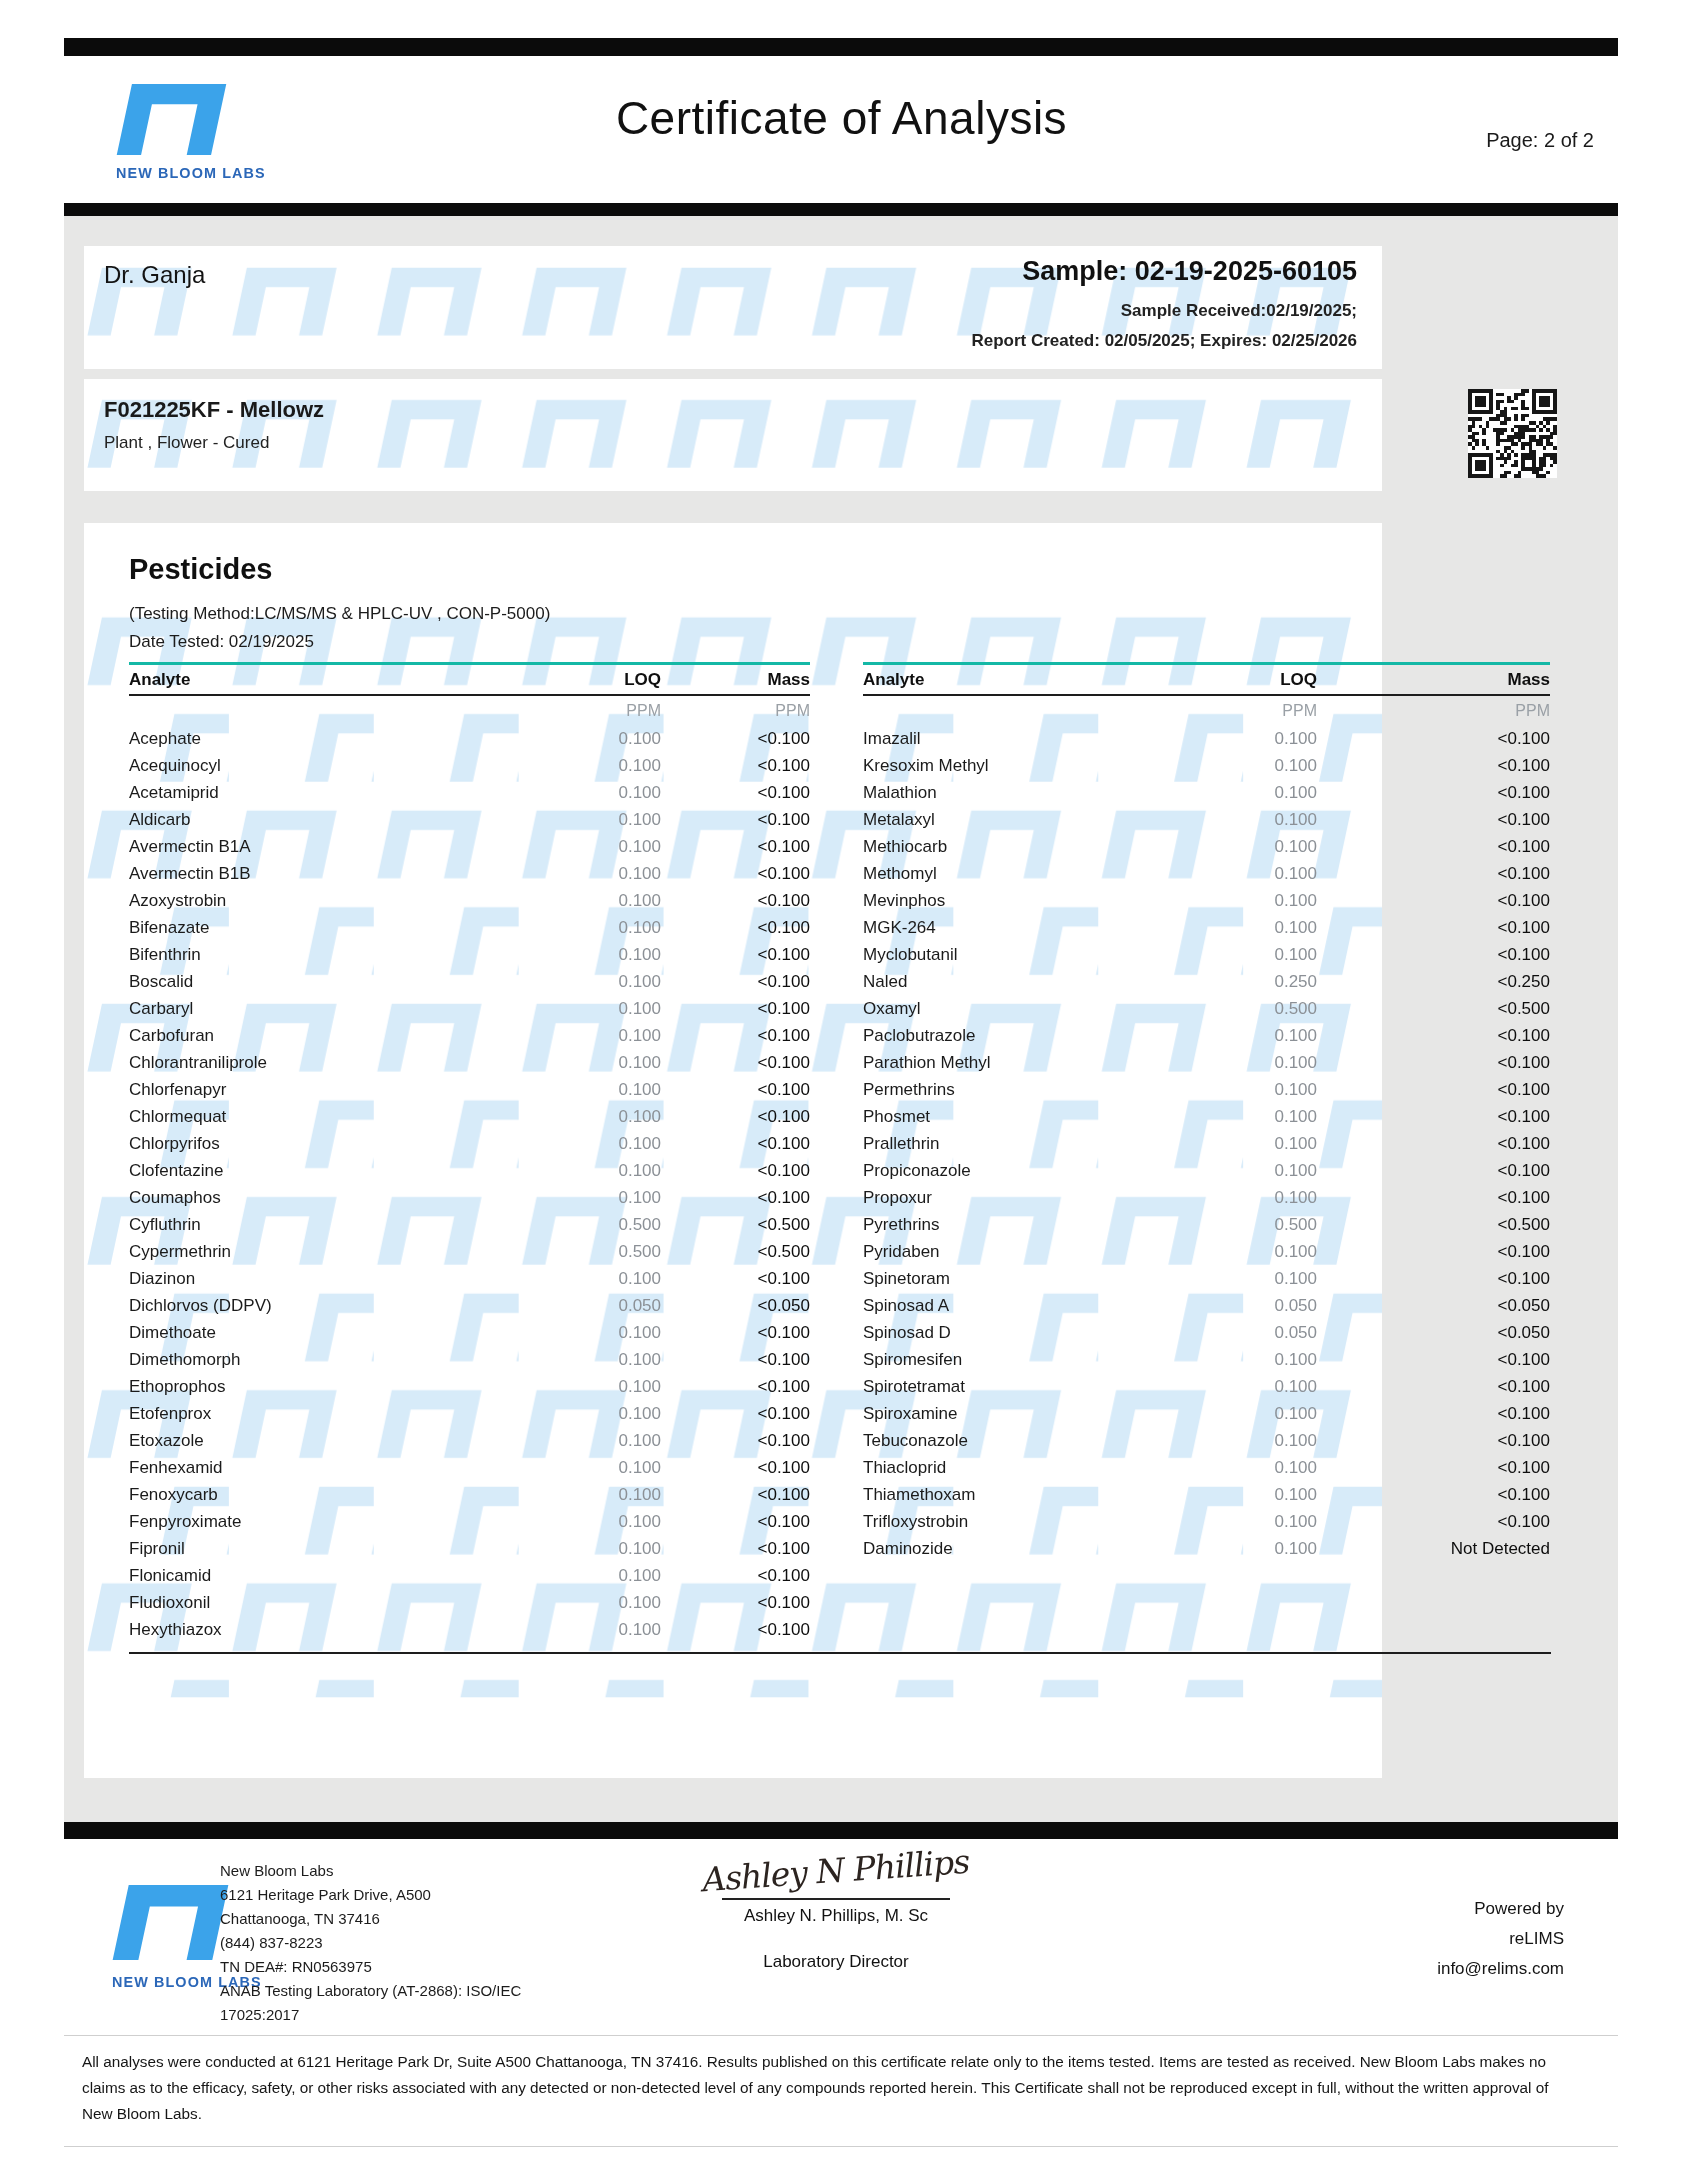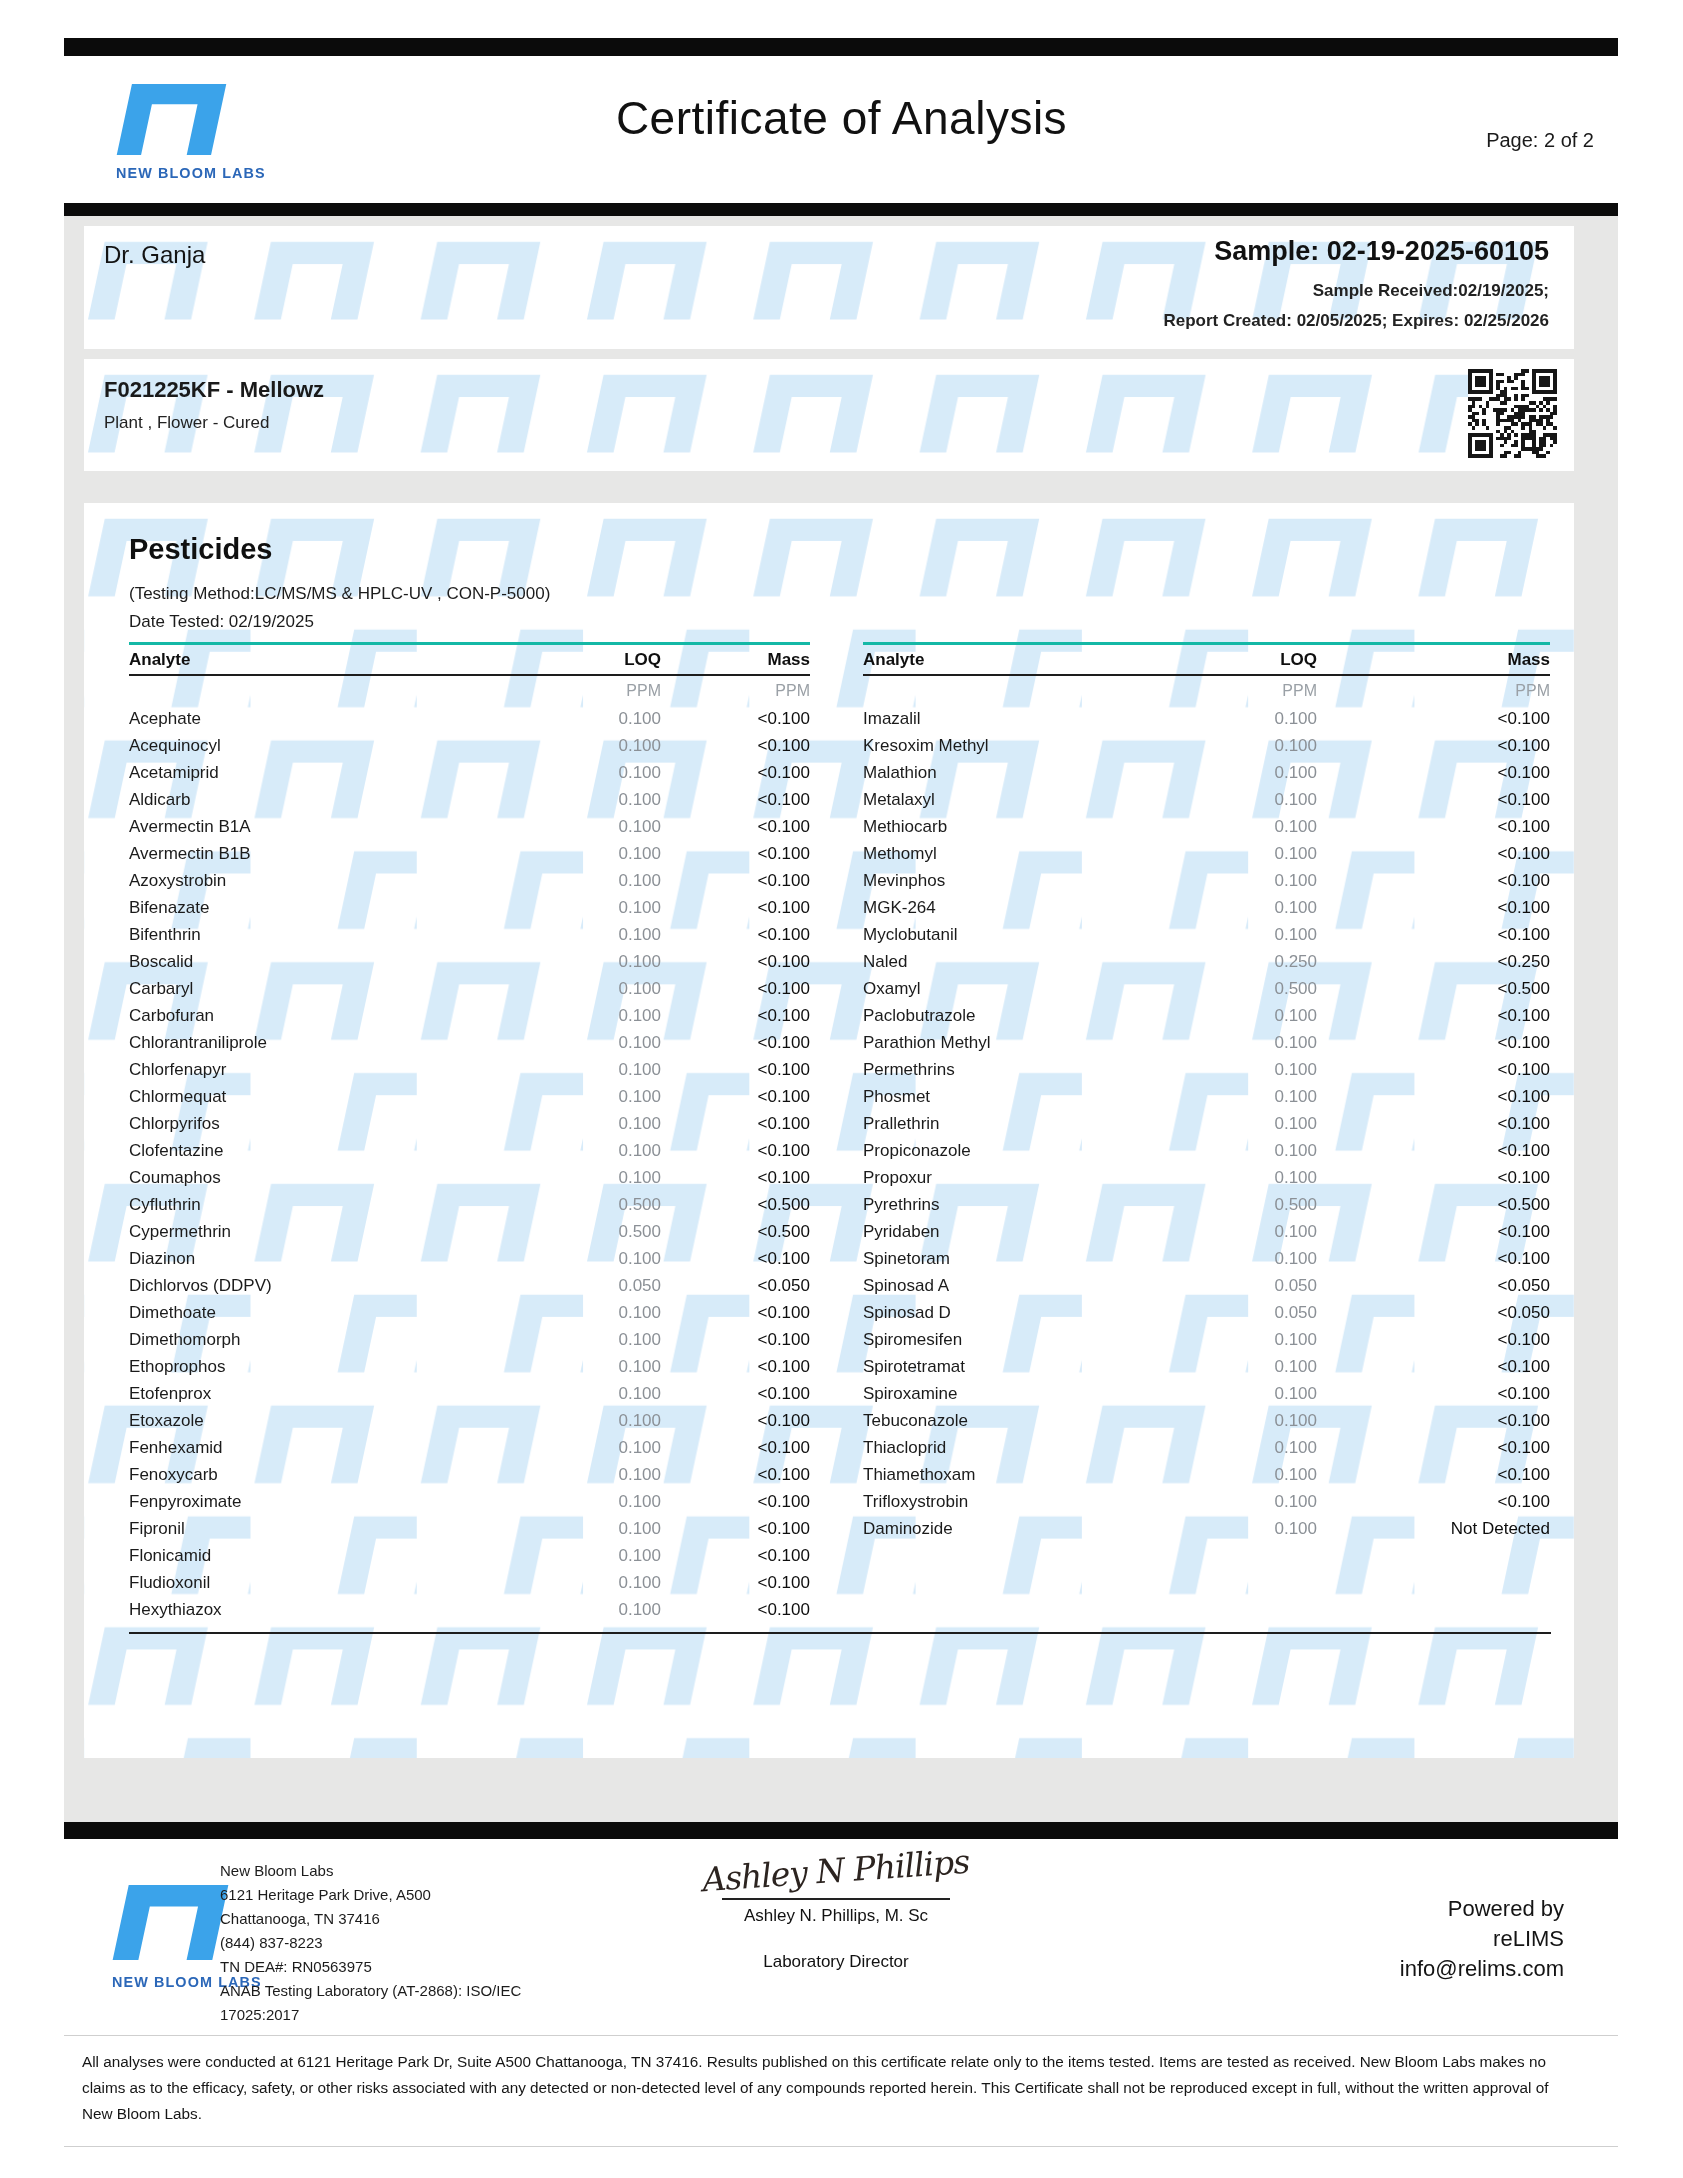--- a/index.html
+++ b/index.html
@@ -14,21 +14,21 @@
   .hdr-logo{position:absolute;left:116px;top:84px;width:149px;}
   .hdr-logo svg{display:block;}
   .brand-text{display:block;margin-top:10px;color:#2b67b8;font-size:14.4px;
               font-weight:bold;letter-spacing:1.1px;white-space:nowrap;}
   .doc-title{position:absolute;left:0;top:91px;width:1683px;text-align:center;
              font-size:46px;font-weight:normal;color:#111;letter-spacing:0.5px;}
   .page-label{position:absolute;right:89px;top:129px;font-size:20px;color:#1a1a1a;}
 
   
   .content{position:absolute;left:64px;top:216px;width:1554px;height:1606px;background:#e7e7e6;}
-  .card{position:absolute;left:20px;width:1490px;background:#ffffff;}
+  .card{position:absolute;left:20px;width:1298px;background:#ffffff;margin-top:20px;}
   .wm{position:absolute;left:0;top:0;width:100%;height:100%;pointer-events:none;}
   .card>.inner{position:relative;z-index:2;width:100%;height:100%;}
   #card-sample{top:10px;height:123px;}
   #card-product{top:143px;height:112px;}
   #card-main{top:287px;height:1255px;}
 
   .client-name{position:absolute;left:20px;top:15px;font-size:24px;color:#131313;}
   .sample-id{position:absolute;right:25px;top:10px;font-size:27px;font-weight:bold;color:#111;}
   .sample-received{position:absolute;right:25px;top:55px;font-size:17px;font-weight:bold;color:#222;}
   .sample-report{position:absolute;right:25px;top:85px;font-size:17px;font-weight:bold;color:#222;}
@@ -63,21 +63,21 @@
   
   .footer{position:absolute;left:64px;top:1839px;width:1554px;height:337px;background:#fff;}
   .f-logo{position:absolute;left:48px;top:46px;width:158px;}
   .f-lab{position:absolute;left:156px;top:20px;font-size:15px;line-height:24px;color:#1c1c1c;}
   .f-sig{position:absolute;left:594px;top:12px;width:356px;text-align:center;}
   .sig-script{font-family:"DejaVu Serif",serif;font-style:italic;font-size:33px;color:#2c2420;
               transform:rotate(-4deg);display:inline-block;letter-spacing:-1px;}
   .sig-line{width:228px;height:2px;background:#222;margin:8px auto 6px auto;}
   .sig-name{font-size:17px;color:#111;}
   .sig-title{font-size:17px;color:#111;margin-top:26px;}
-  .f-powered{position:absolute;right:54px;top:55px;text-align:right;font-size:22px;
+  .f-powered{position:absolute;right:54px;top:55px;text-align:right;font-size:17px;
              line-height:30px;color:#141414;}
   .f-rule{position:absolute;left:0;width:1554px;height:1px;background:#cfcfcf;}
   #f-rule-a{top:196px;}
   #f-rule-b{top:307px;}
   .f-disclaimer{position:absolute;left:18px;top:210px;width:1495px;font-size:15.3px;
                 line-height:26px;color:#161616;}
 </style>
 </head>
 <body>
 

